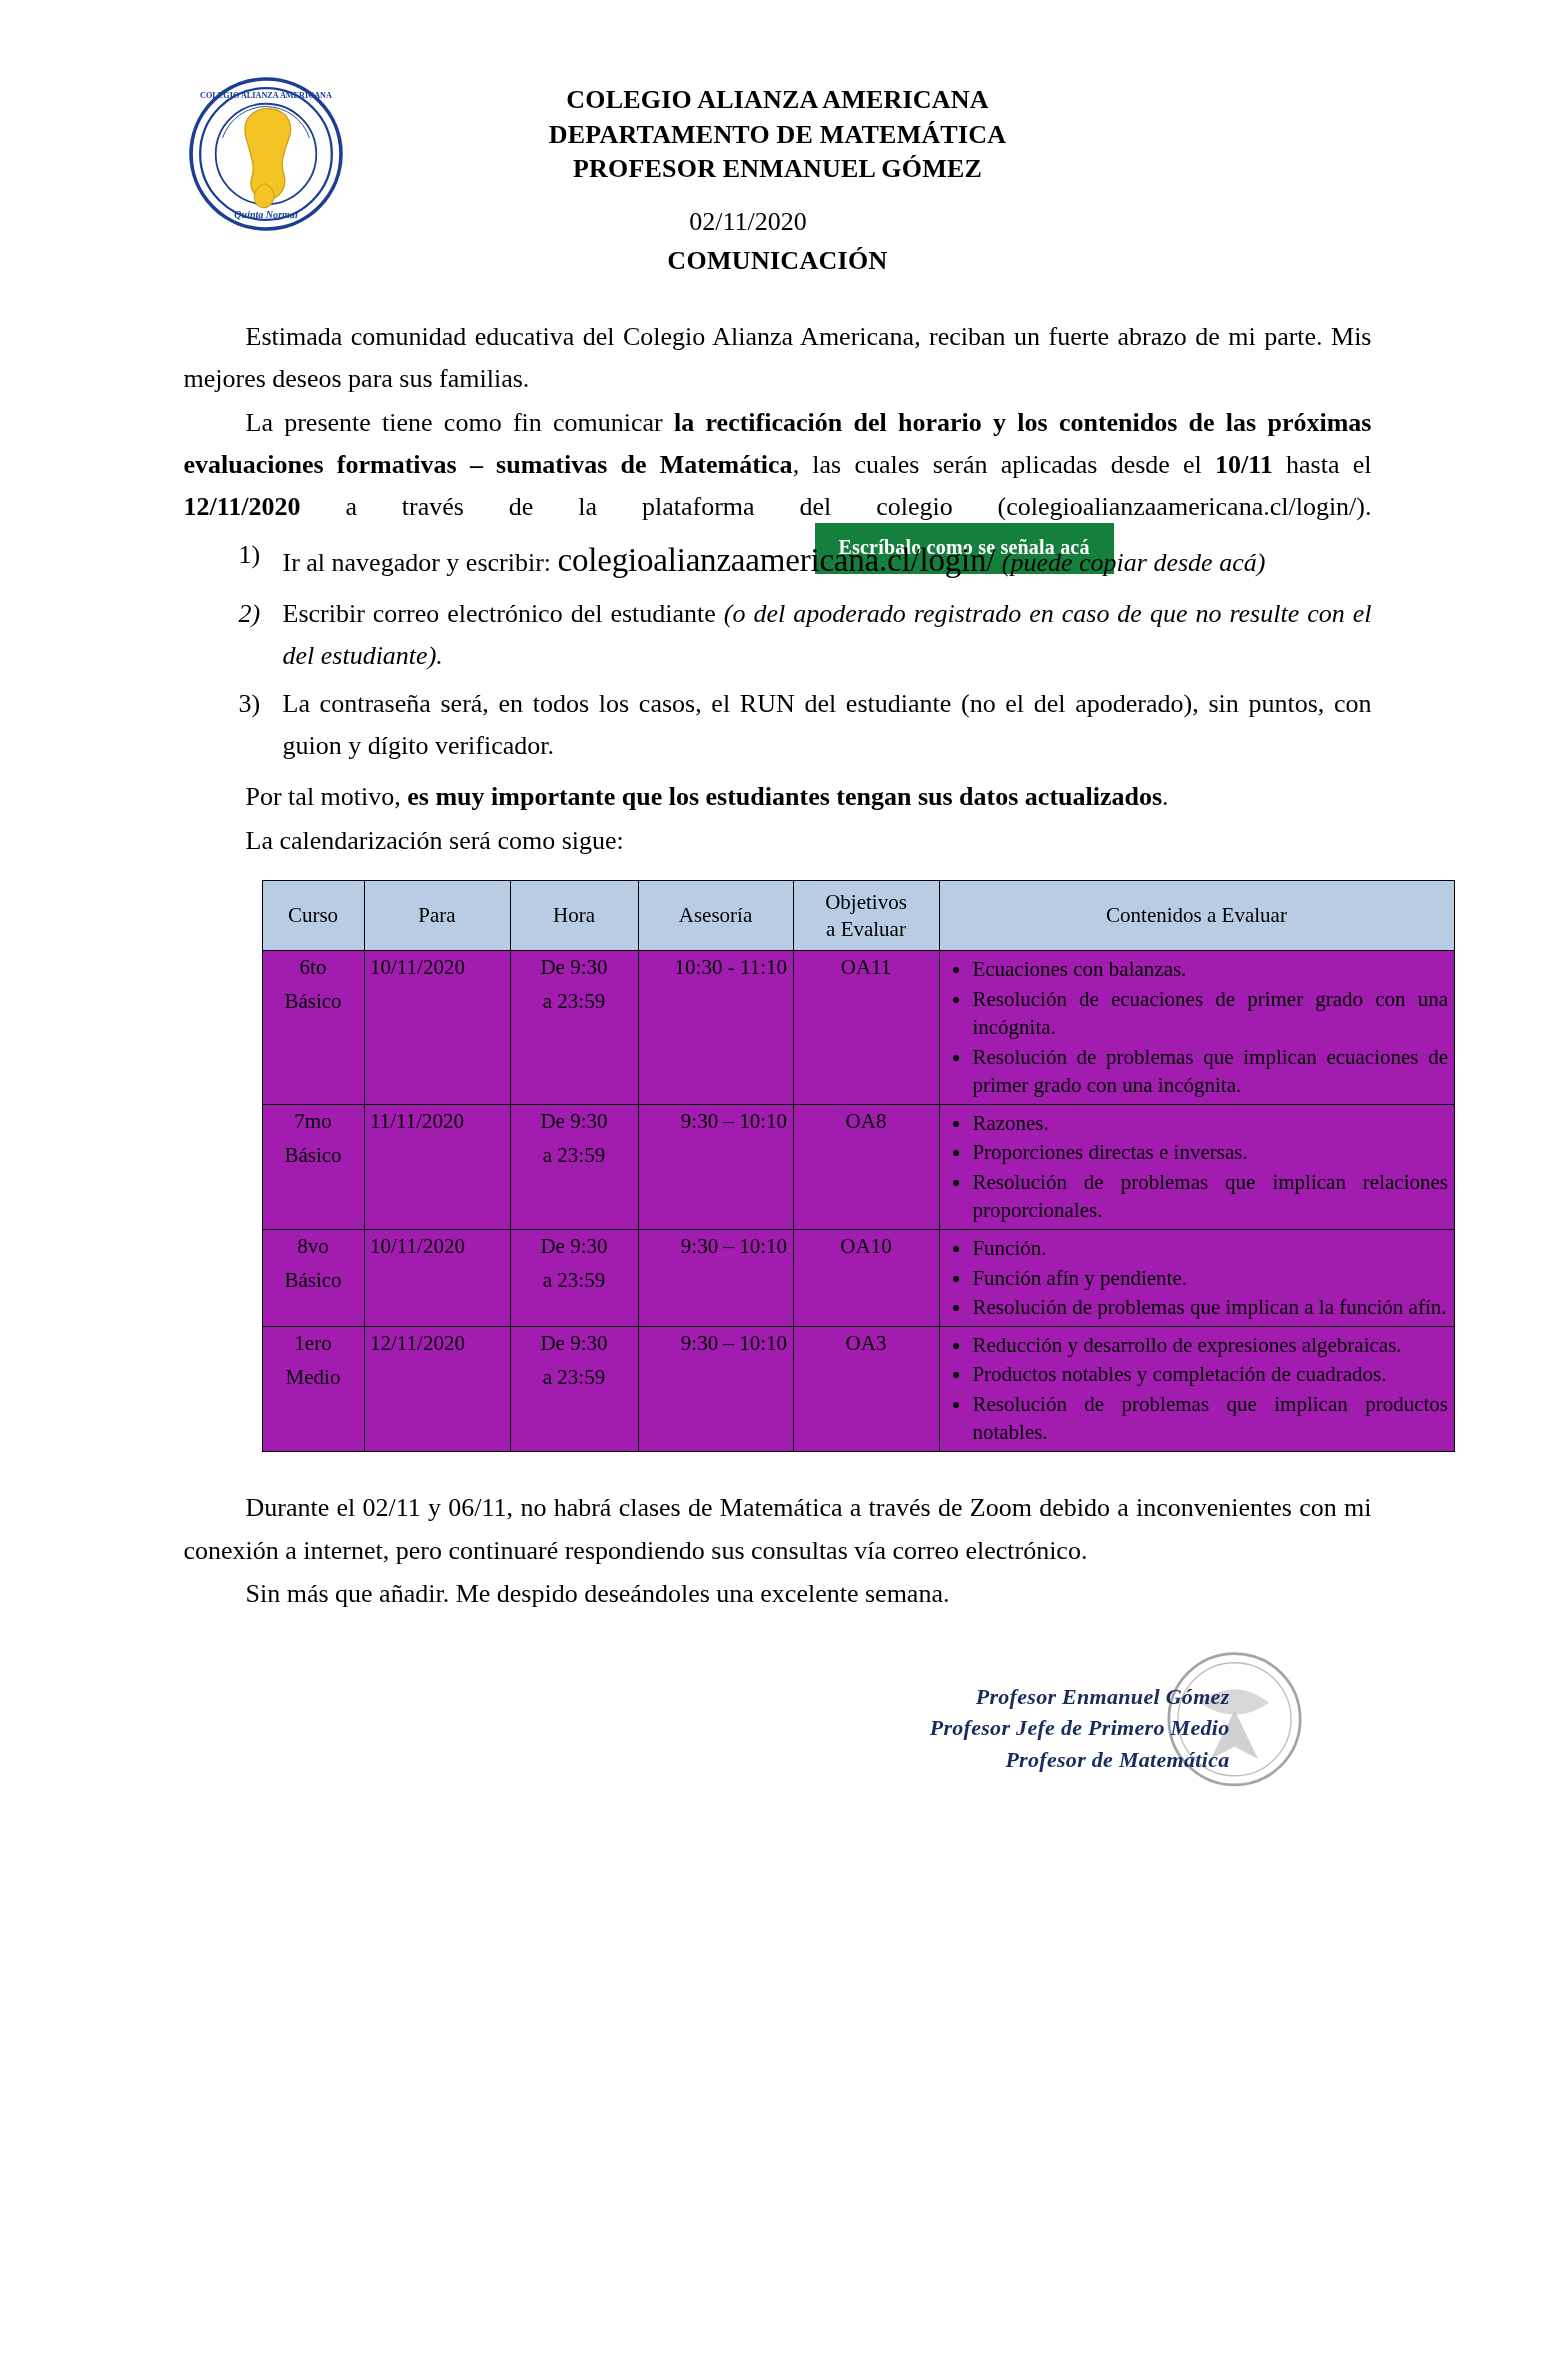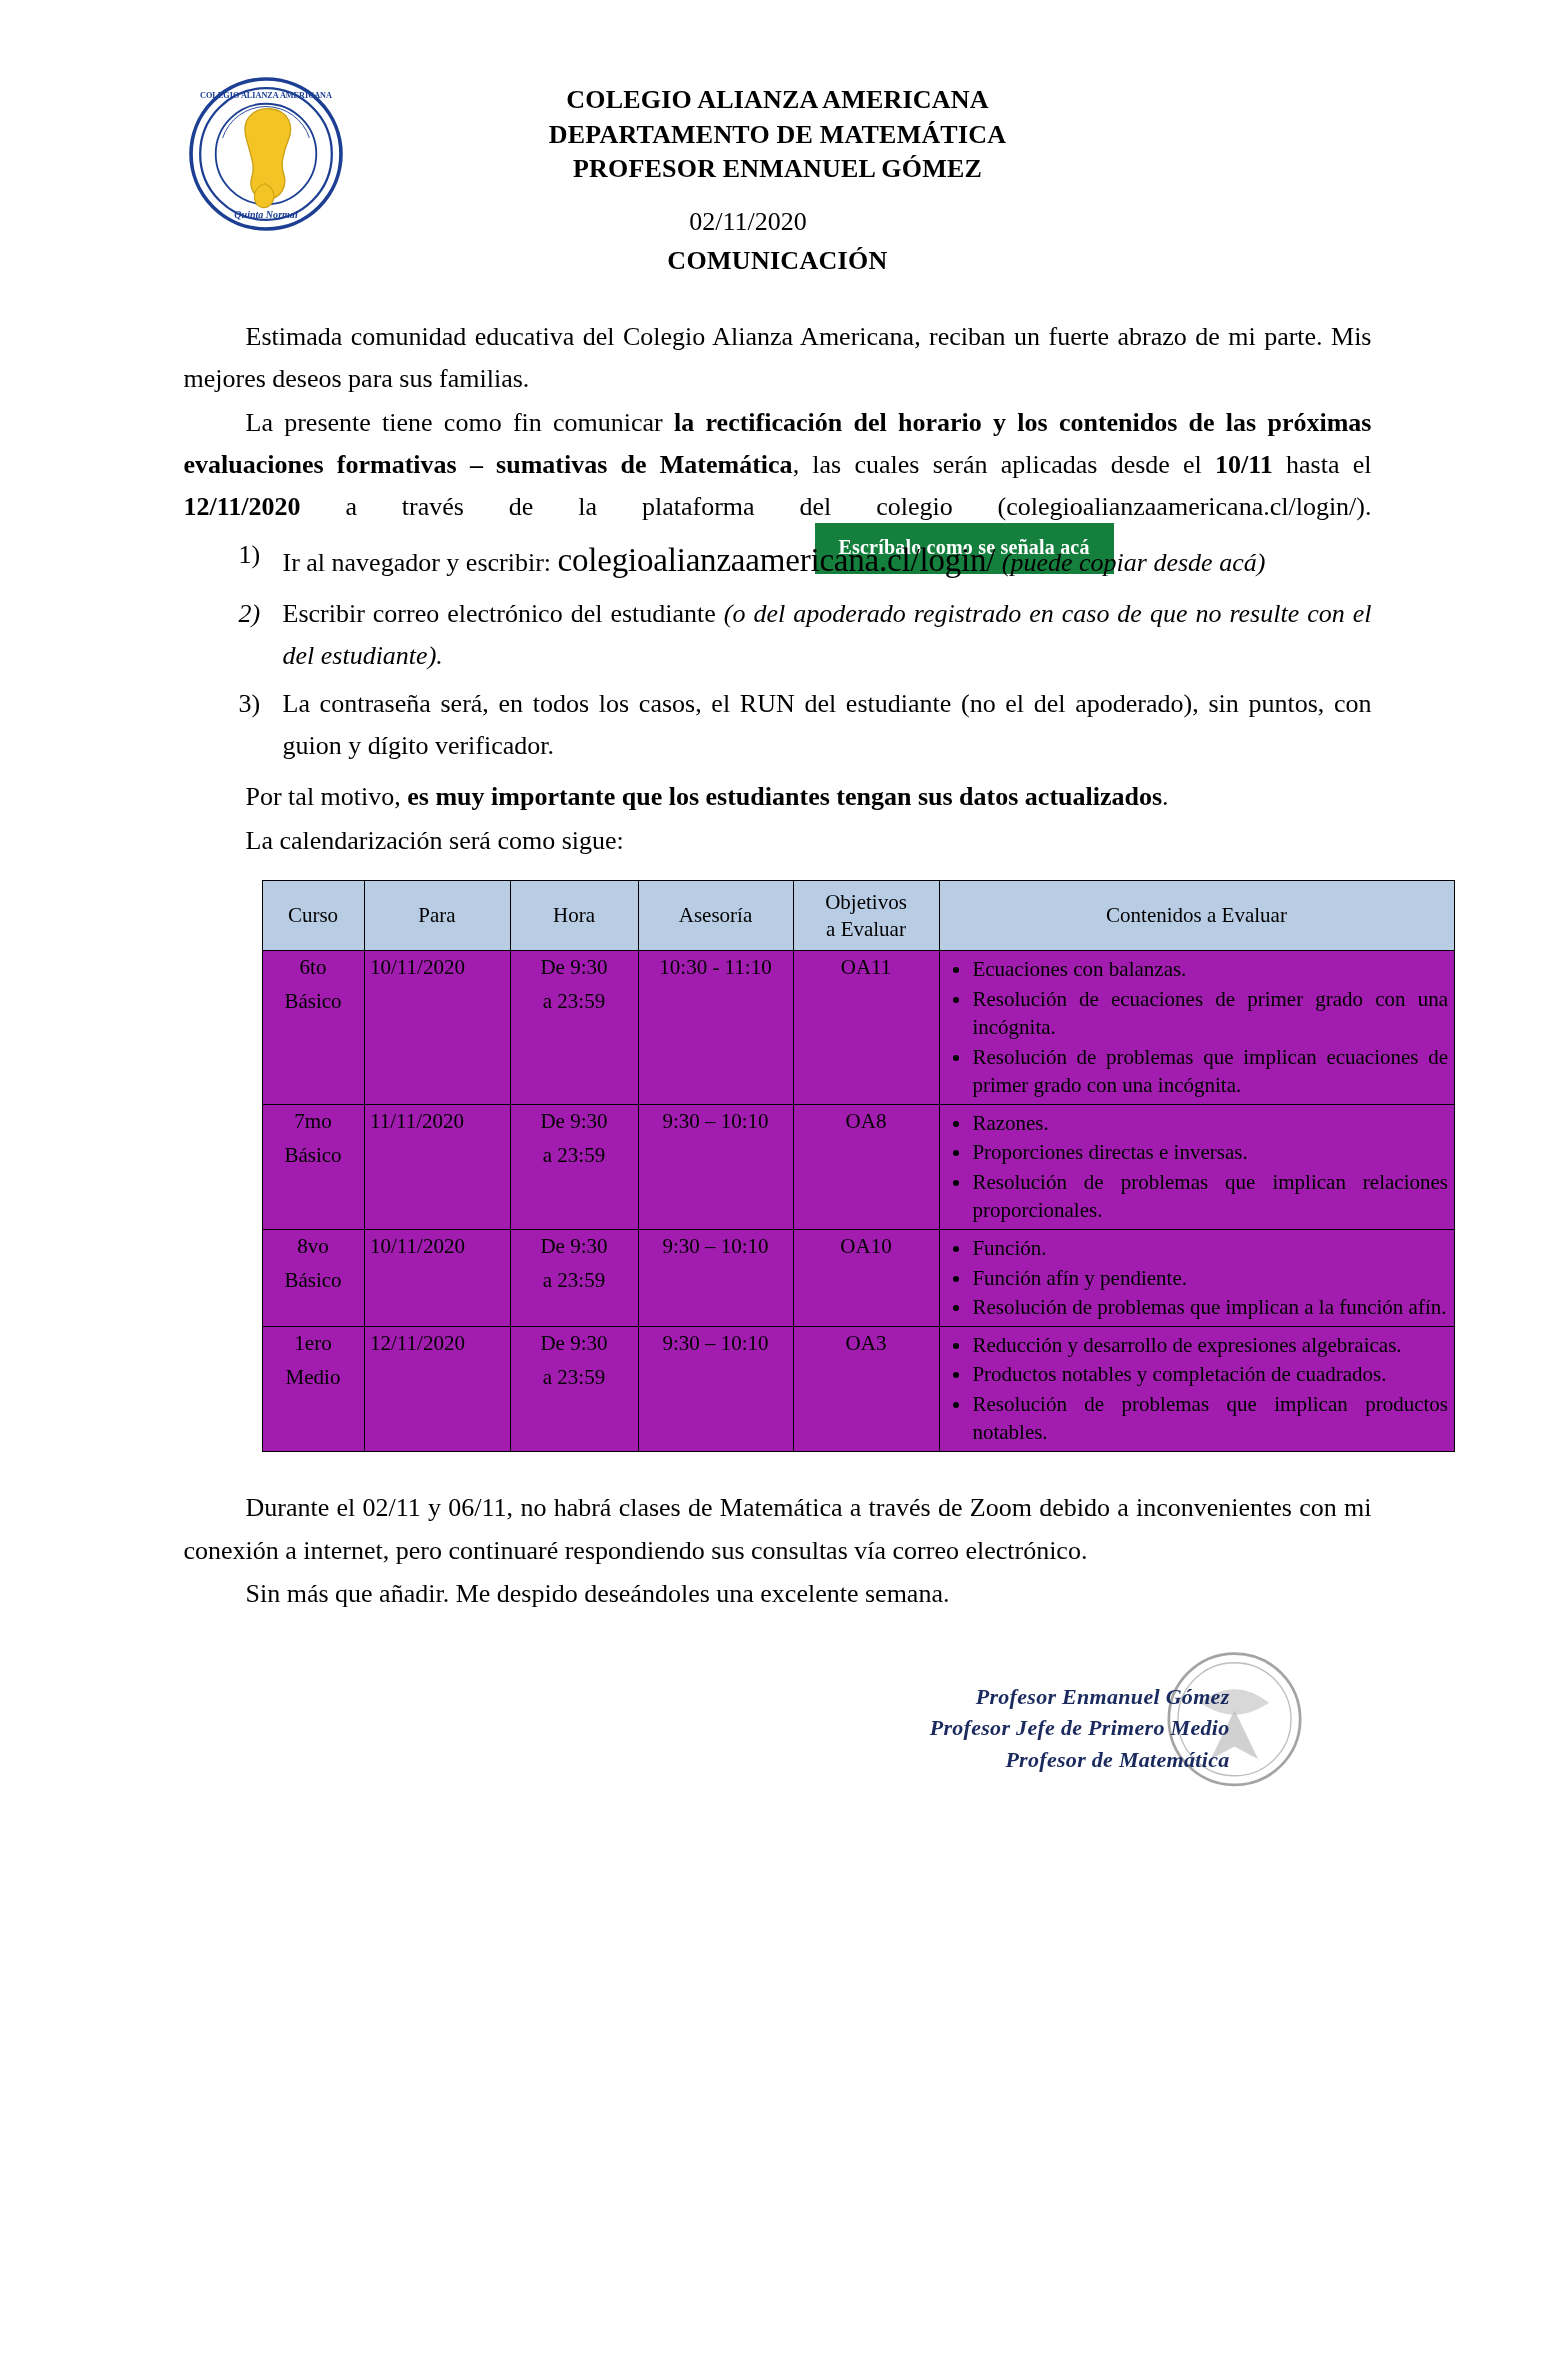--- a/index.html
+++ b/index.html
@@ -156,21 +156,21 @@
     background: #a21caf;
   }
   td.curso, td.hora, td.oa {
     text-align: center;
   }
   td.oa { vertical-align: middle; }
   td.curso { padding-top: 7.3px; }
   td.curso div:last-child { margin-top: 9.1px; }
   td.hora div:last-child { margin-top: 9.1px; }
   td.fecha { padding-top: 7.3px; }
-  td.ases { padding-top: 7.3px; text-align: center; }
+  td.ases { padding-top: 7.3px; text-align: right; }
   td.cont ul {
     margin: 0;
     padding: 0 0 0 27.4px;
     list-style: disc;
   }
   td.cont ul li {
     line-height: 1.36;
     text-align: justify;
     margin-bottom: 0.9px;
   }

